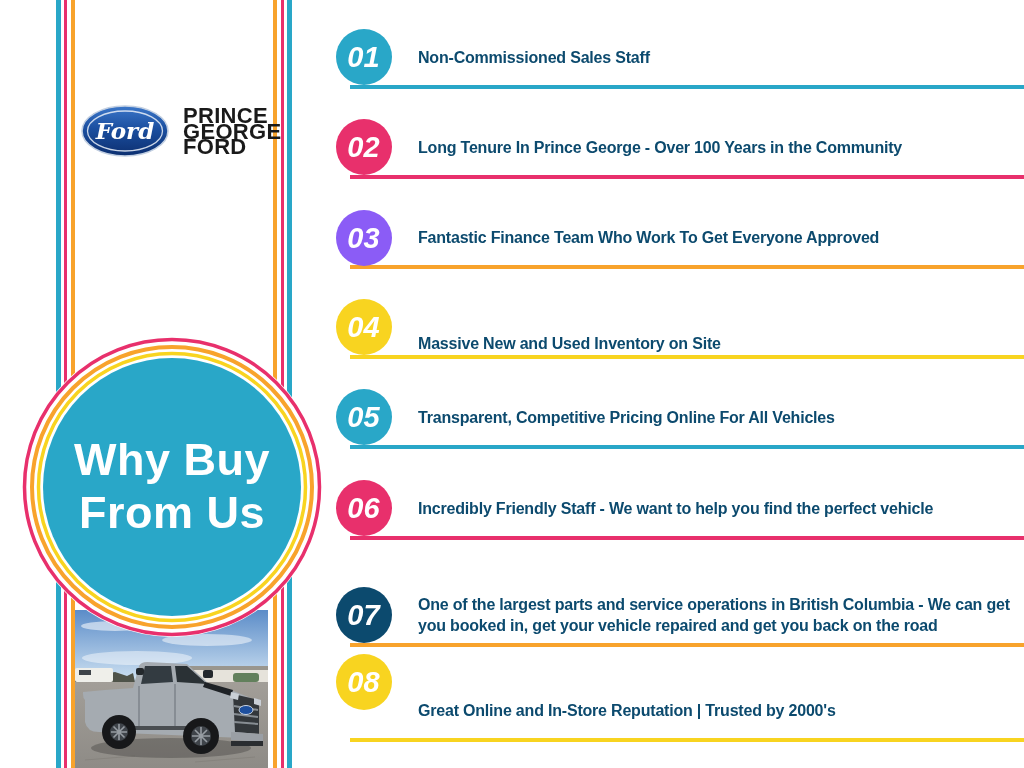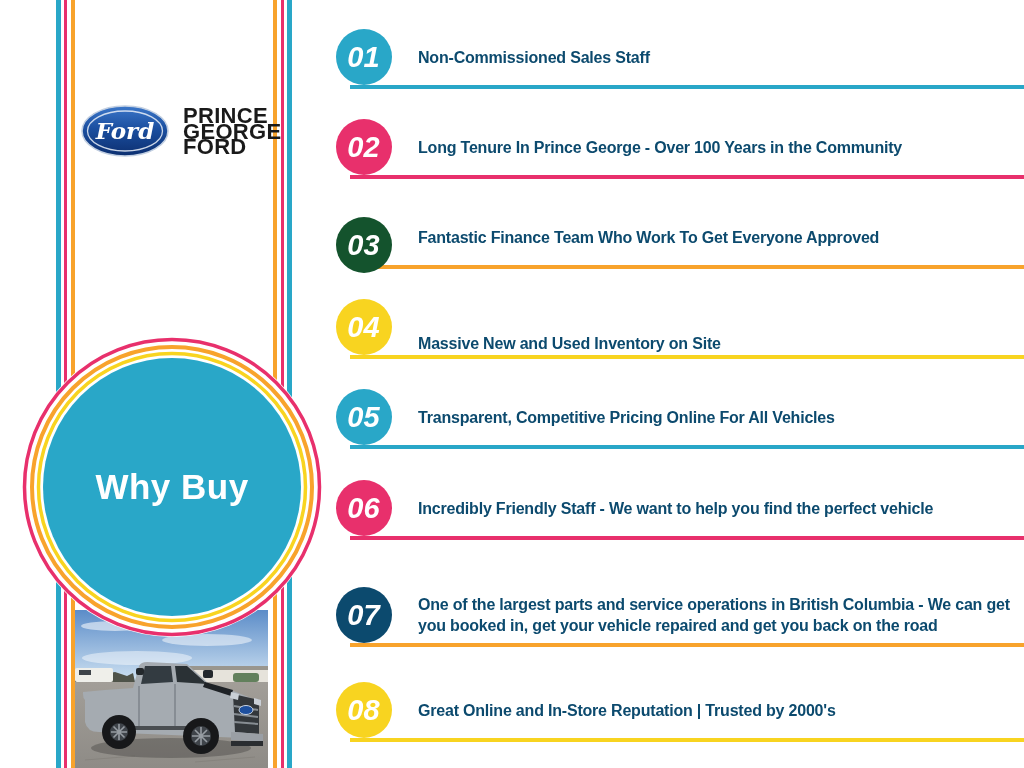--- a/index.html
+++ b/index.html
@@ -19,21 +19,21 @@
     position:absolute;left:183px;top:108px;
     font-size:22px;font-weight:bold;line-height:15.5px;
     letter-spacing:.3px;color:#1A1A1A;
   }
 
   
   .hero{position:absolute;left:22px;top:337px;width:300px;height:300px;}
   .hero-text{
     position:absolute;inset:0;display:flex;flex-direction:column;
     align-items:center;justify-content:center;
-    color:#ffffff;font-weight:bold;font-size:35px;line-height:1.17;
+    color:#ffffff;font-weight:bold;font-size:45px;line-height:1.17;
     letter-spacing:.5px;text-align:center;
   }
 
   
   .truck-photo{position:absolute;left:75px;top:610px;width:193px;height:158px;}
 
   
   .reason-row{position:absolute;left:0;right:0;height:0;}
   .row-line{position:absolute;left:350px;right:0;height:4px;background:#ccc;}
   .num-circle{
@@ -132,40 +132,41 @@
   <div class="hero">
     <svg viewBox="0 0 300 300" width="300" height="300">
       <circle cx="150" cy="150" r="150" fill="#FFFFFF"></circle>
       <circle cx="150" cy="150" r="147.5" fill="none" stroke="#E8306C" stroke-width="3.5"></circle>
       <circle cx="150" cy="150" r="140" fill="none" stroke="#F8A32C" stroke-width="4"></circle>
       <circle cx="150" cy="150" r="133.5" fill="none" stroke="#F8D420" stroke-width="3.5"></circle>
       <circle cx="150" cy="150" r="129" fill="#29A7C8"></circle>
     </svg>
     <div class="hero-text">
       <div>Why Buy</div>
+      <div>From Us</div>
     </div>
   </div>
 
   <div class="reason-row">
     <div class="row-line" style="top: 85px; background: rgb(41, 167, 200);"></div>
     <div class="num-circle" style="top: 29px; background: rgb(41, 167, 200);">
         <span>01</span>
       </div>
     <div class="row-text" style="top:27px">Non-Commissioned Sales Staff</div>
   </div>
   <div class="reason-row">
     <div class="row-line" style="top: 175px; background: rgb(232, 48, 108);"></div>
     <div class="num-circle" style="top: 119px; background: rgb(232, 48, 108);">
         <span>02</span>
       </div>
     <div class="row-text" style="top:117px">Long Tenure In Prince George - Over 100 Years in the Community</div>
   </div>
   <div class="reason-row">
     <div class="row-line" style="top: 265px; background: rgb(248, 163, 44);"></div>
-    <div class="num-circle" style="top: 217px; background: #14532d;">
+    <div class="num-circle" style="top: 210px; background: #8b5cf6;">
         <span>03</span>
       </div>
     <div class="row-text" style="top:207px">Fantastic Finance Team Who Work To Get Everyone Approved</div>
   </div>
   <div class="reason-row">
     <div class="row-line" style="top: 355px; background: rgb(248, 212, 32);"></div>
     <div class="num-circle" style="top: 299px; background: rgb(248, 212, 32);">
         <span>04</span>
       </div>
     <div class="row-text" style="top:313px">Massive New and Used Inventory on Site</div>
@@ -186,19 +187,19 @@
   </div>
   <div class="reason-row">
     <div class="row-line" style="top: 643px; background: rgb(248, 163, 44);"></div>
     <div class="num-circle" style="top: 587px; background: #0c4a6e;">
         <span>07</span>
       </div>
     <div class="row-text" style="top:585px">One of the largest parts and service operations in British Columbia - We can get you booked in, get your vehicle repaired and get you back on the road</div>
   </div>
   <div class="reason-row">
     <div class="row-line" style="top: 738px; background: rgb(248, 212, 32);"></div>
-    <div class="num-circle" style="top: 682px; background: rgb(248, 212, 32);">
+    <div class="num-circle" style="top: 654px; background: rgb(248, 212, 32);">
         <span>08</span>
       </div>
     <div class="row-text" style="top:680px">Great Online and In-Store Reputation | Trusted by 2000's</div>
   </div>
 
 </div>
 
 </body></html>

